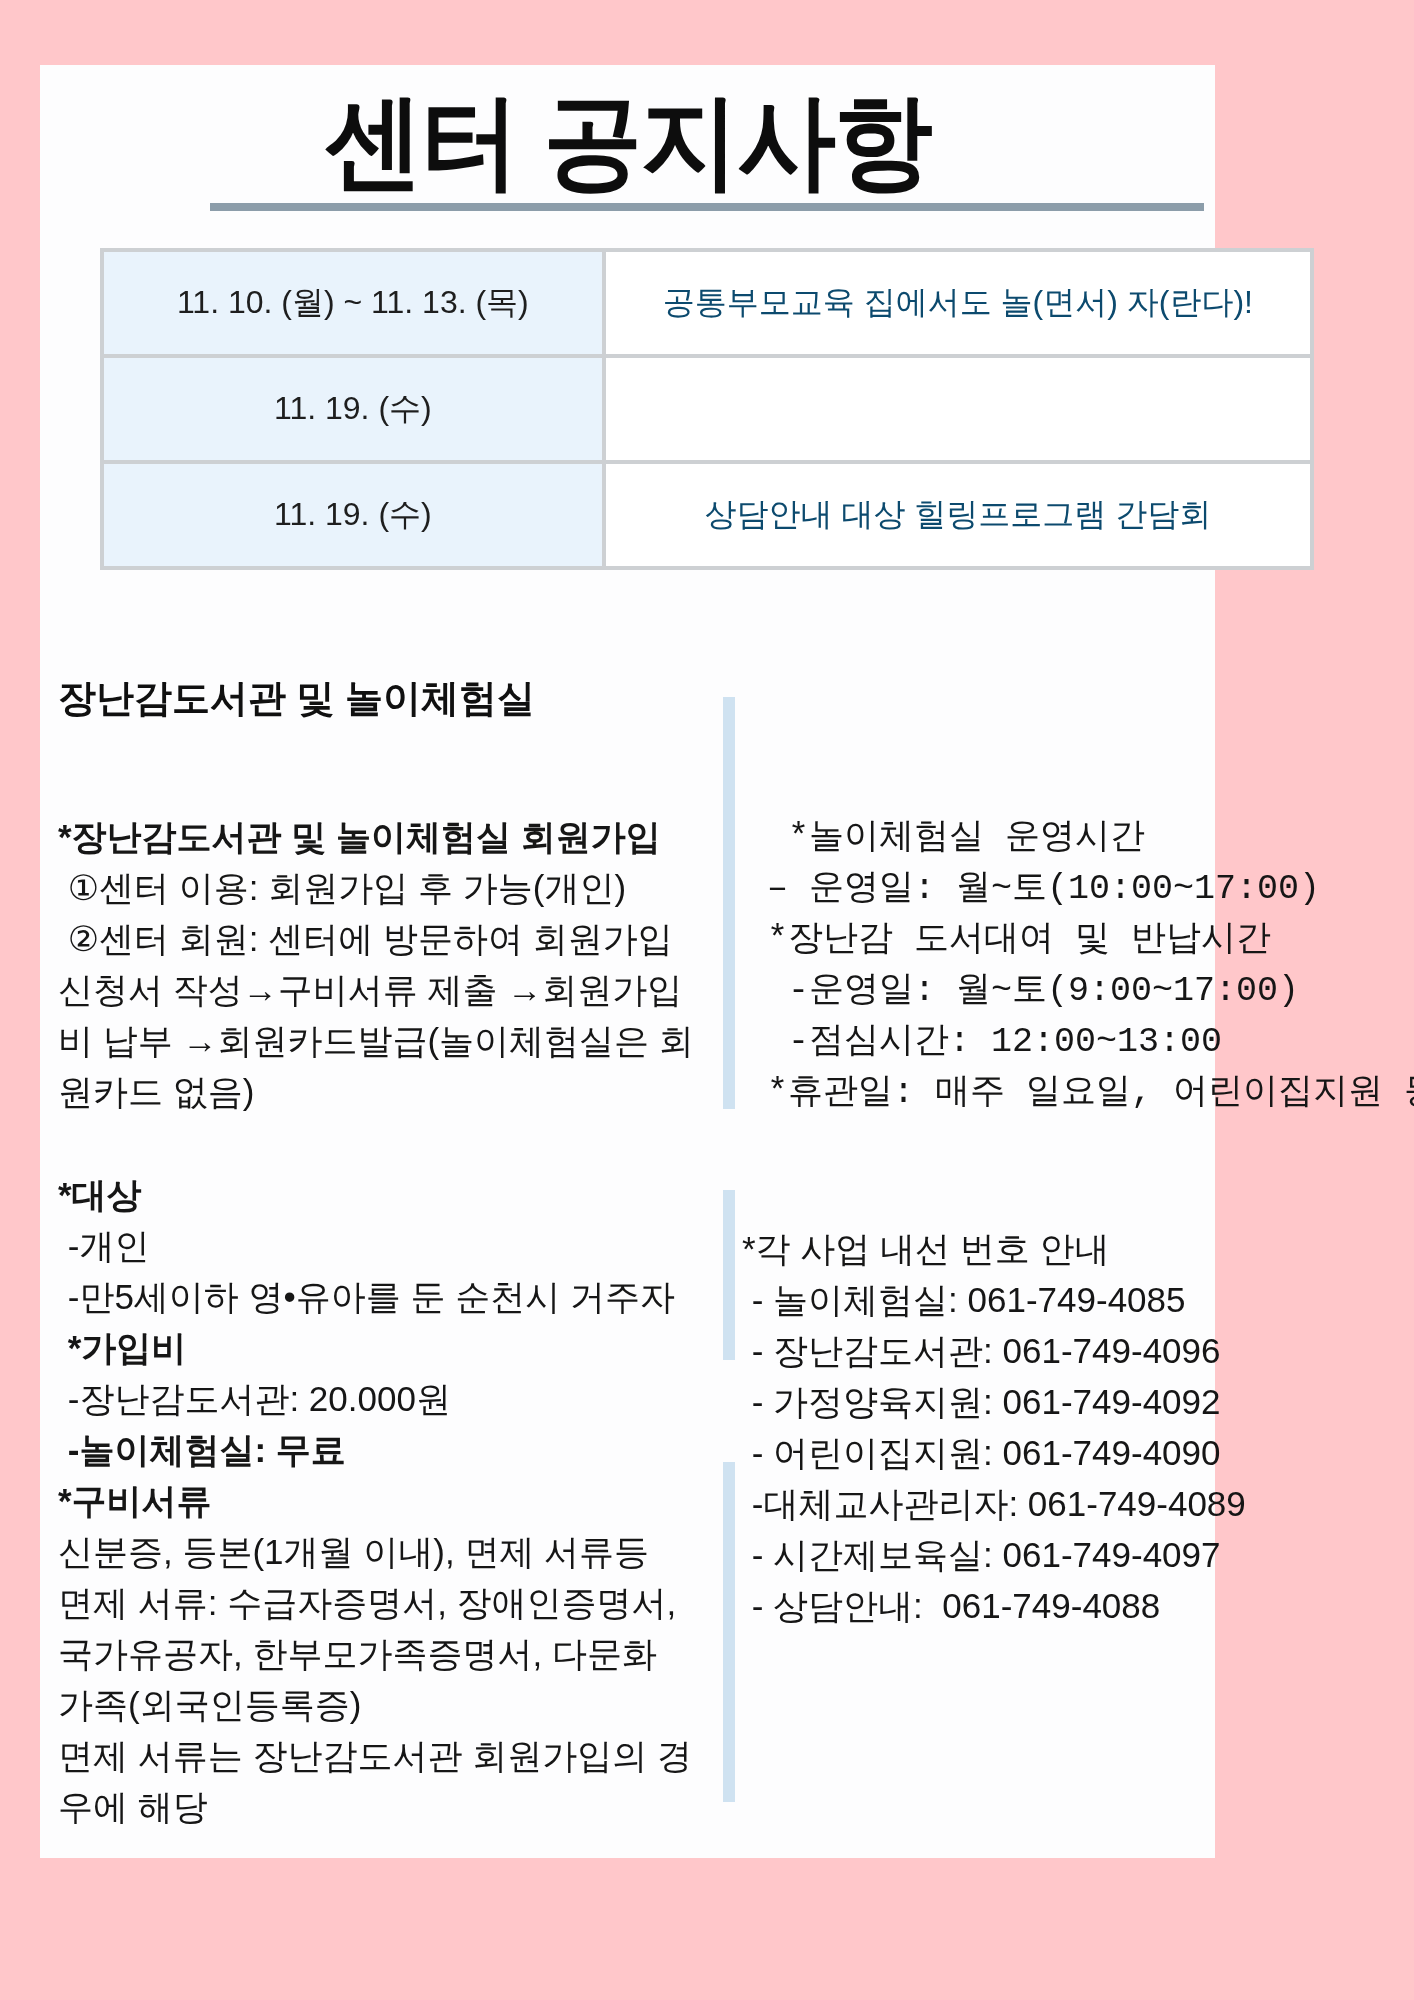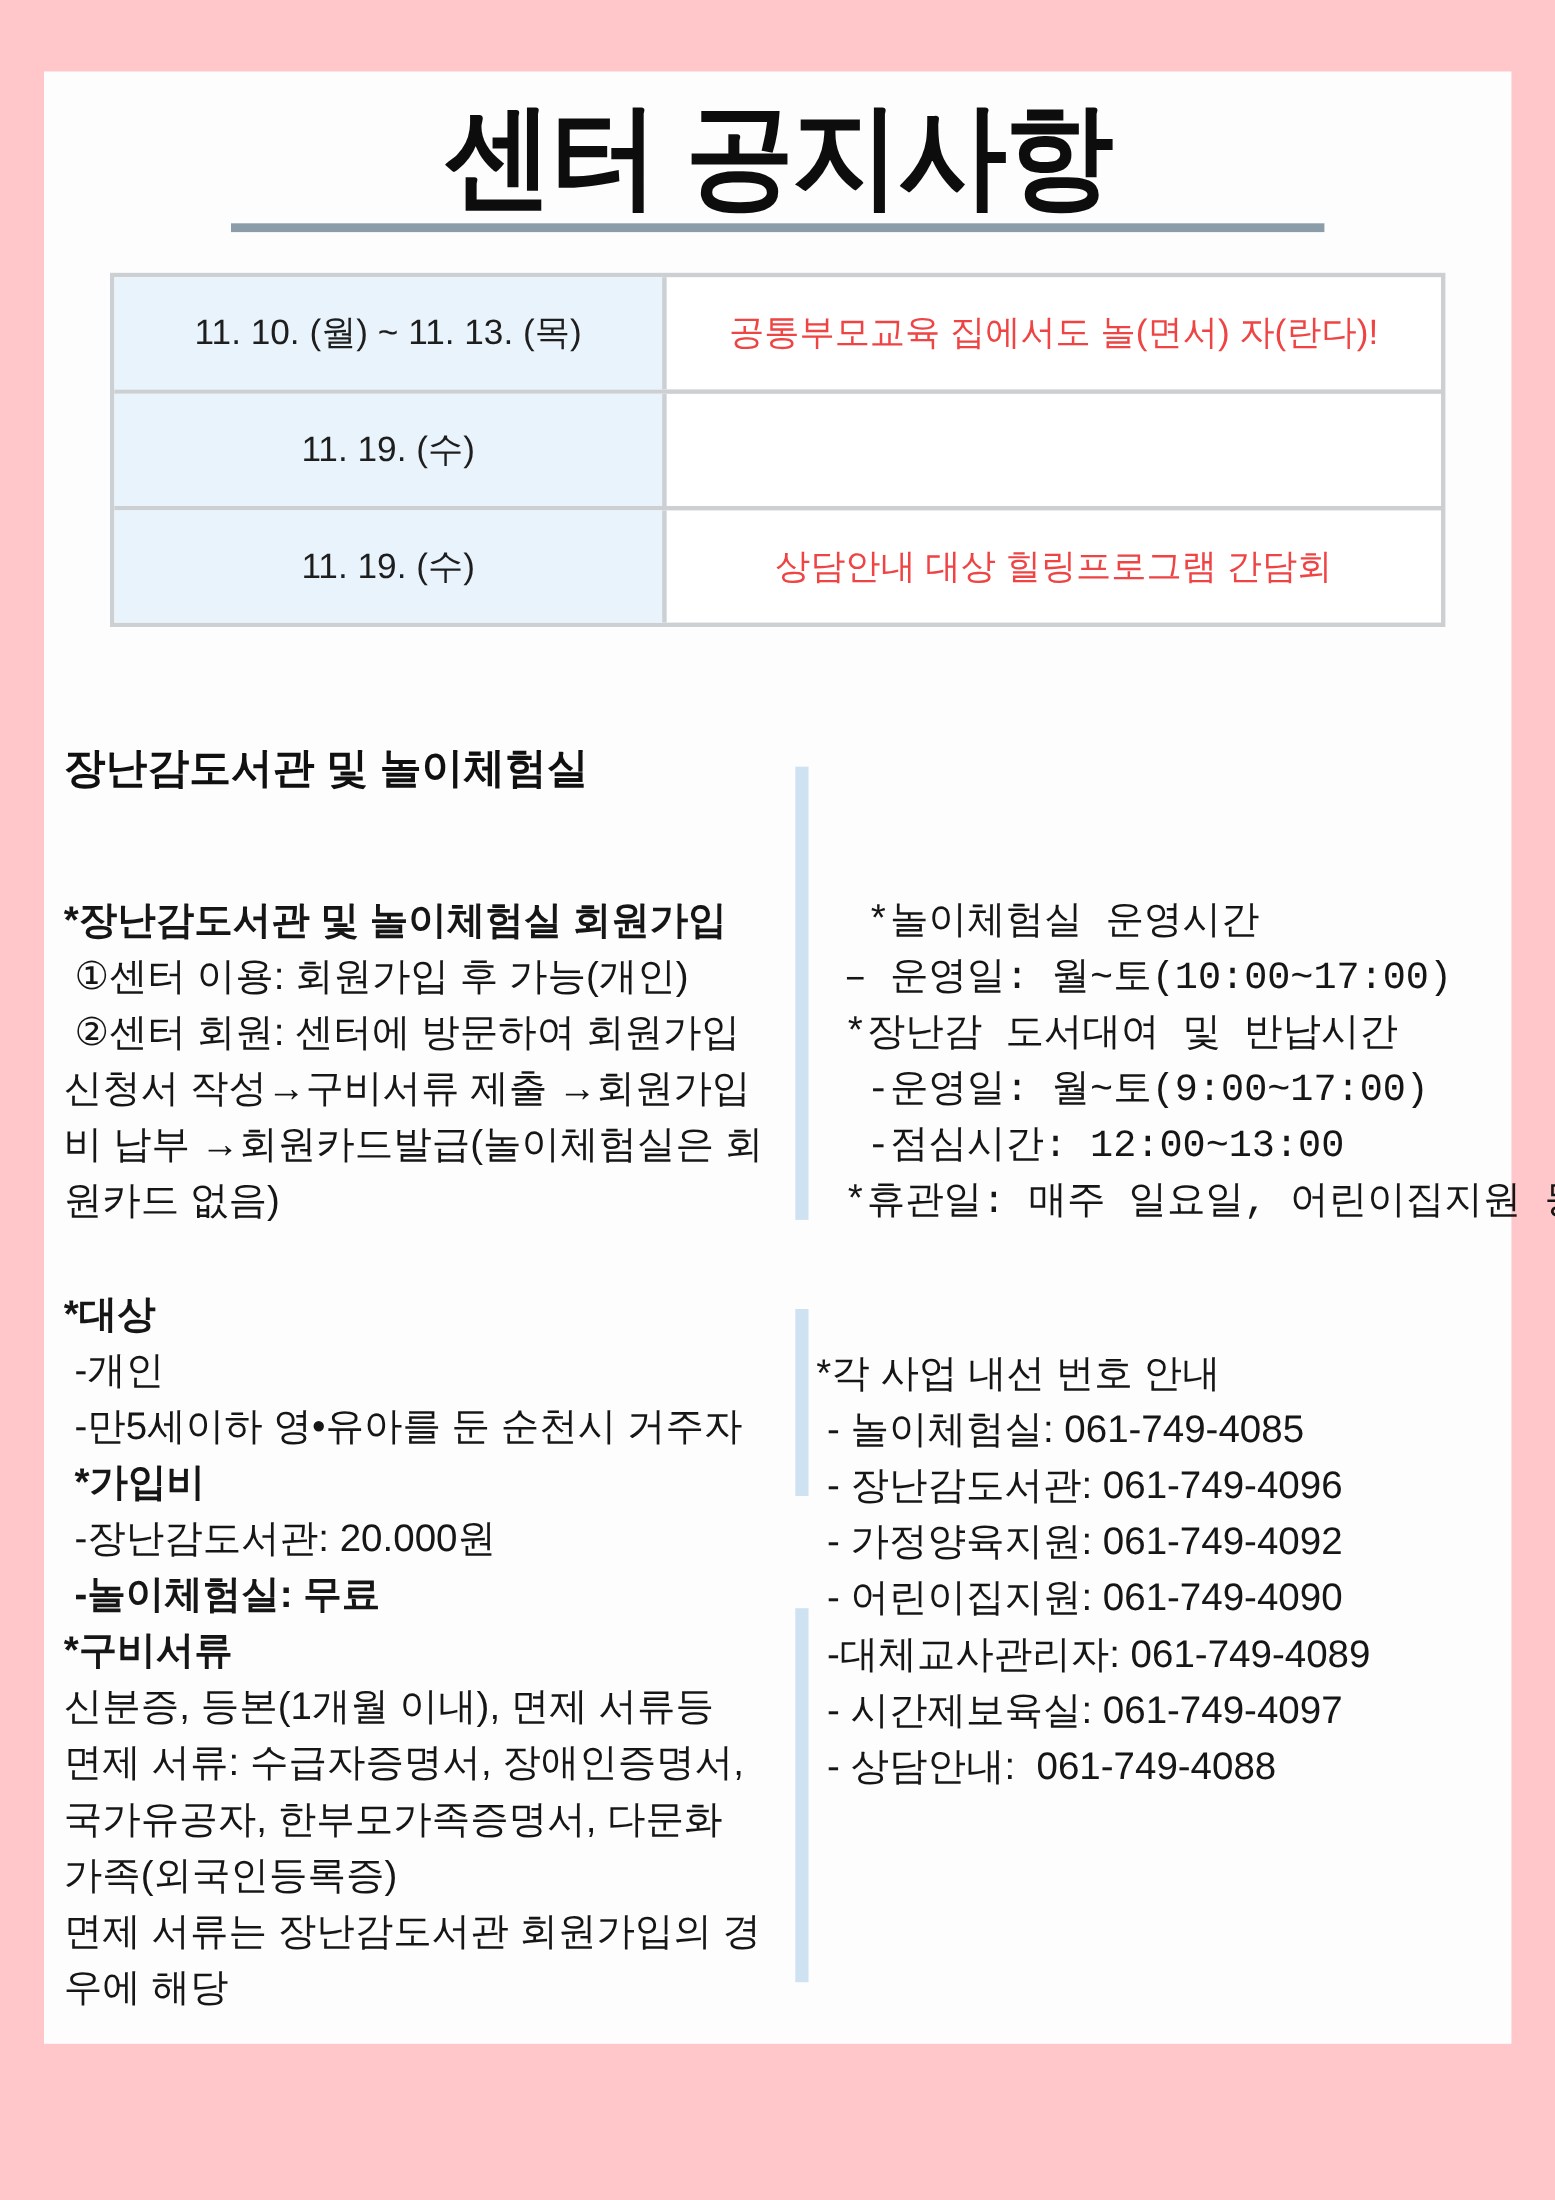--- a/index.html
+++ b/index.html
@@ -8,21 +8,21 @@
     background:#888;
   }
   .page {
     position:relative;
     width:1414px; height:2000px;
     background: var(--frame-pink, #ffc7ca);
     overflow:hidden;
   }
   .sheet {
     position:absolute;
-    left:40px; top:65px; width:1334px; height:1793px;
+    left:40px; top:65px; width:1175px; height:1793px;
     background: var(--sheet-white, #fdfdfe);
   }
   .title {
     position:absolute;
     left:0; top:8px; width:100%;
     margin:0;
     text-align:center;
     font-size:104px;
     font-weight:900;
     letter-spacing:-2px;
@@ -49,21 +49,21 @@
     width:41.6%;
     background: var(--cell-blue, #e9f3fc);
     border-right:4px solid var(--table-border, #cdd0d3);
     display:flex; align-items:center; justify-content:center;
     font-size:32px; color:#1e1e1e;
     box-sizing:border-box;
   }
   .t-event {
     flex:1;
     display:flex; align-items:center; justify-content:center;
-    font-size:32px; color:#ef4444;
+    font-size:32px; color:#0c4a6e;
   }
   
   .section-heading {
     position:absolute;
     left:18px; top:608px;
     margin:0;
     font-size:38px; font-weight:bold; color:#101010;
     white-space:pre;
   }
   .text-block {

